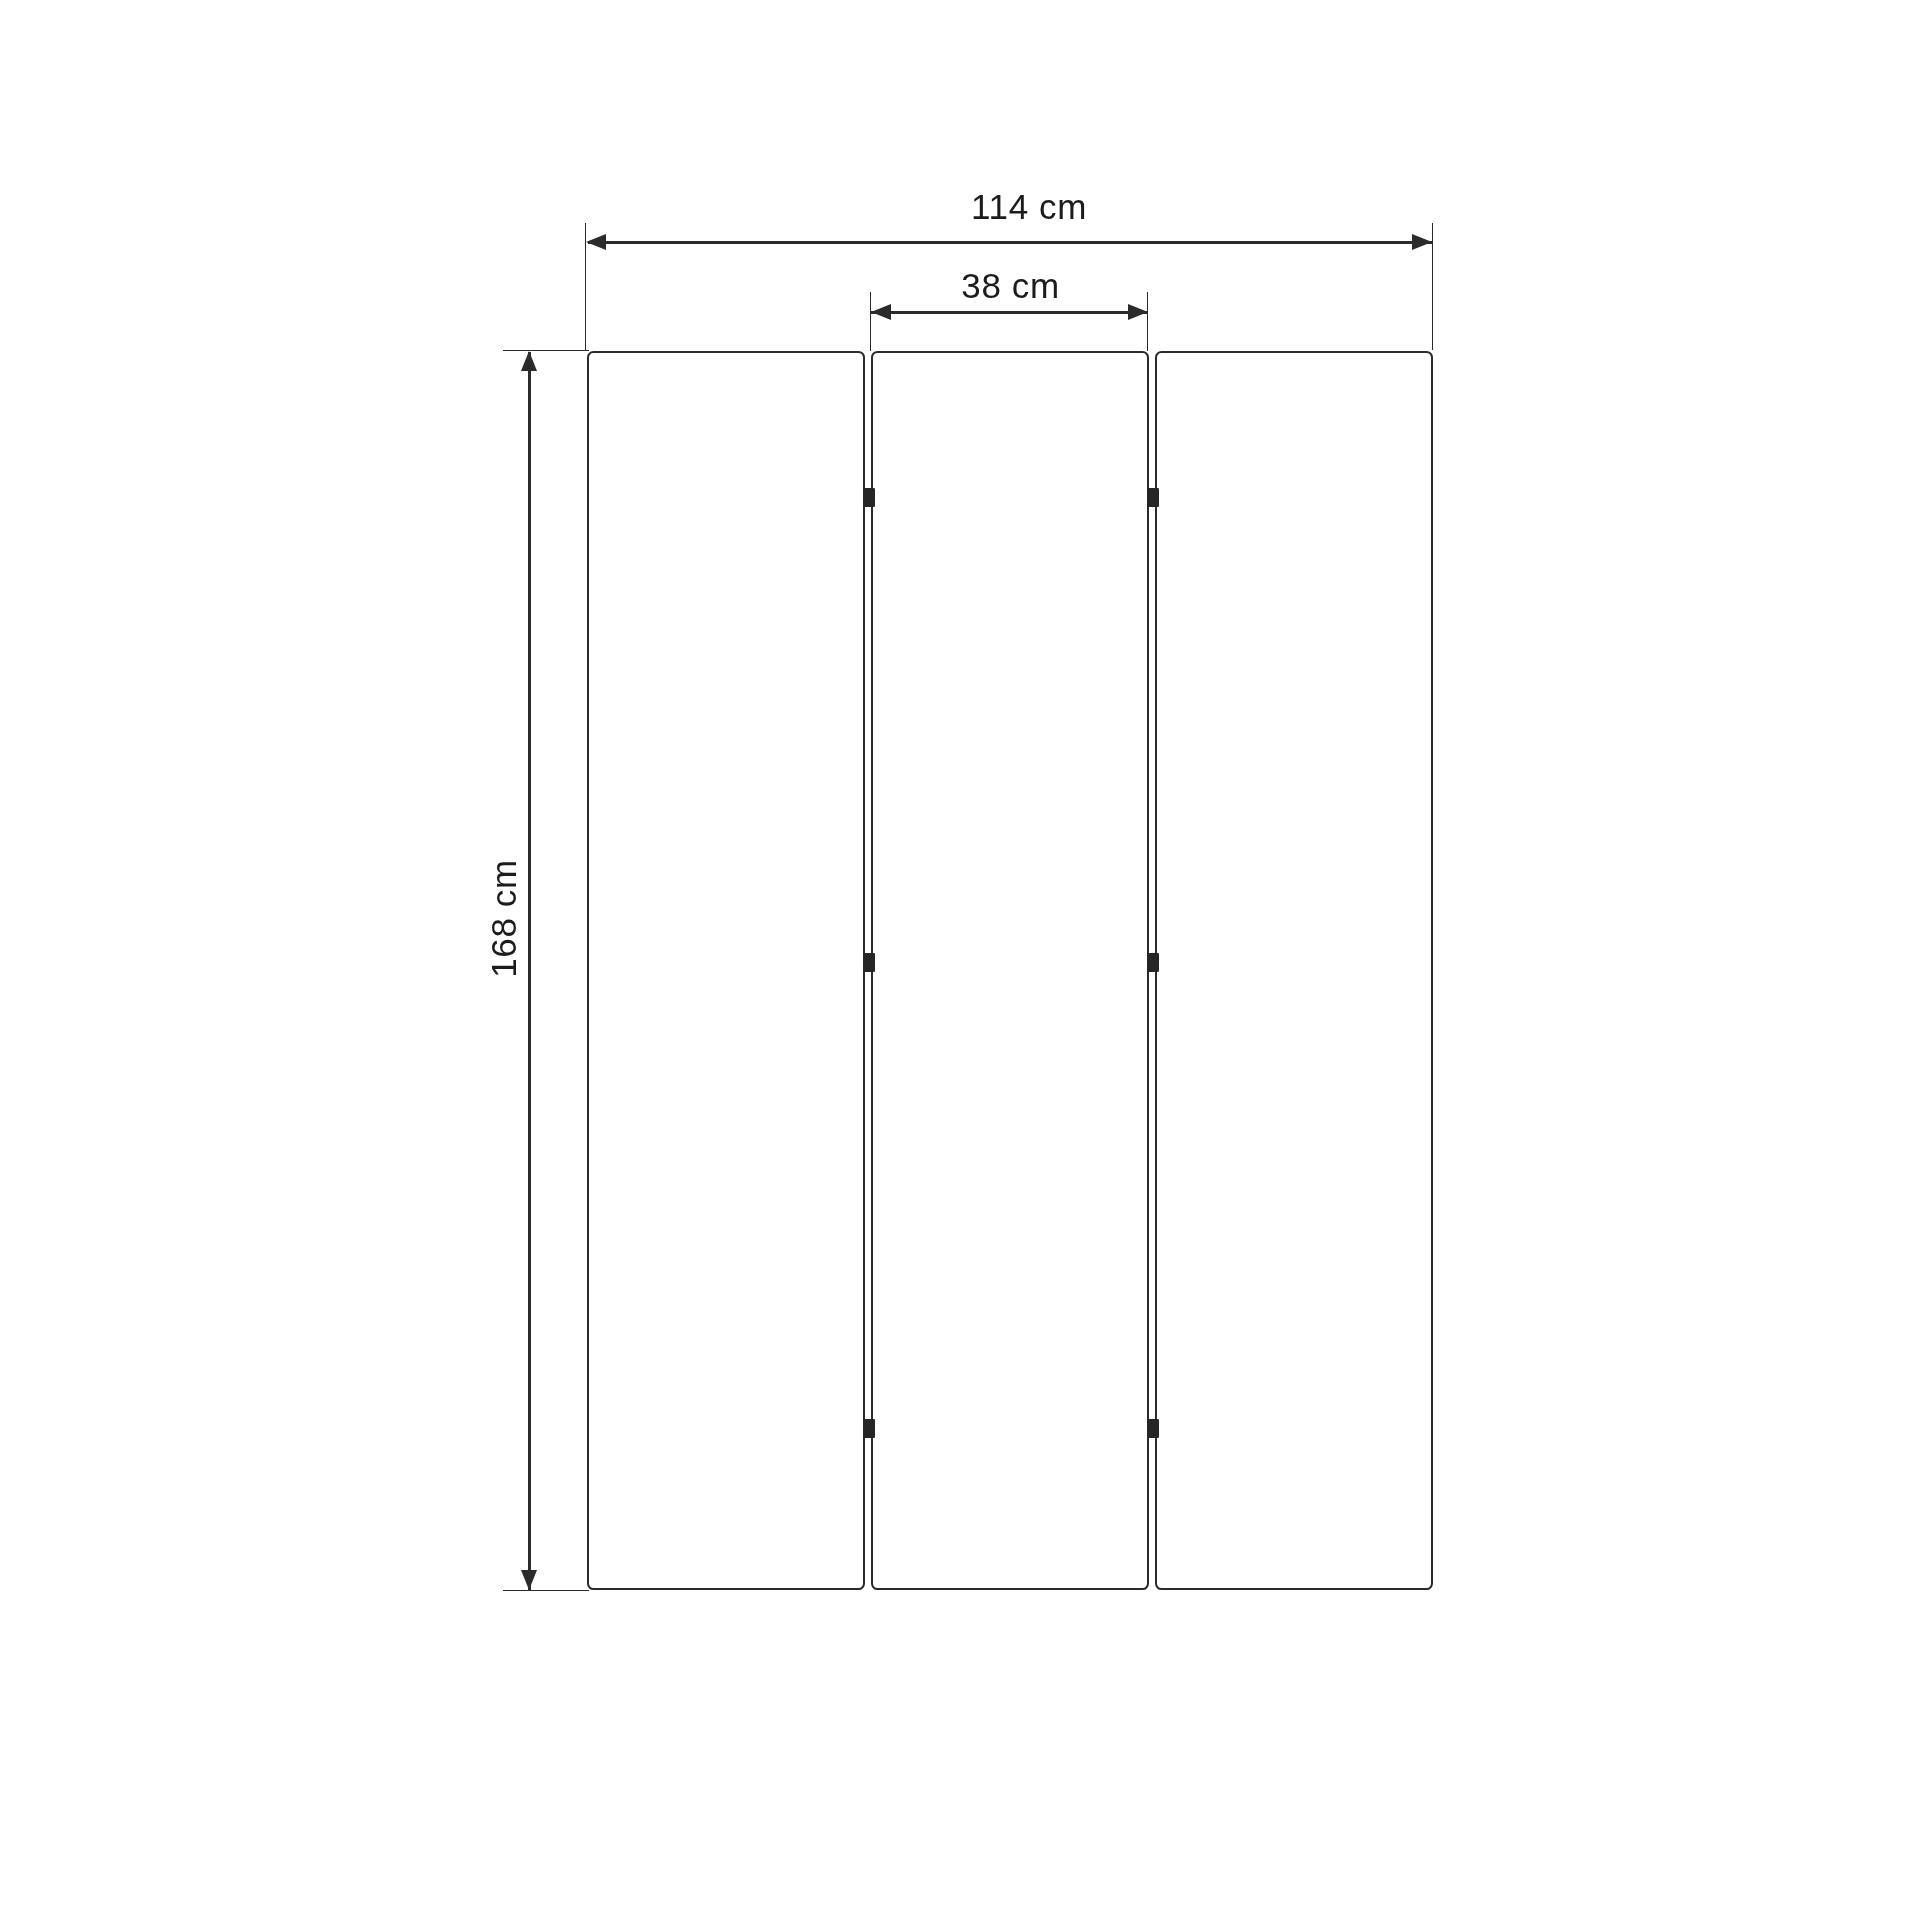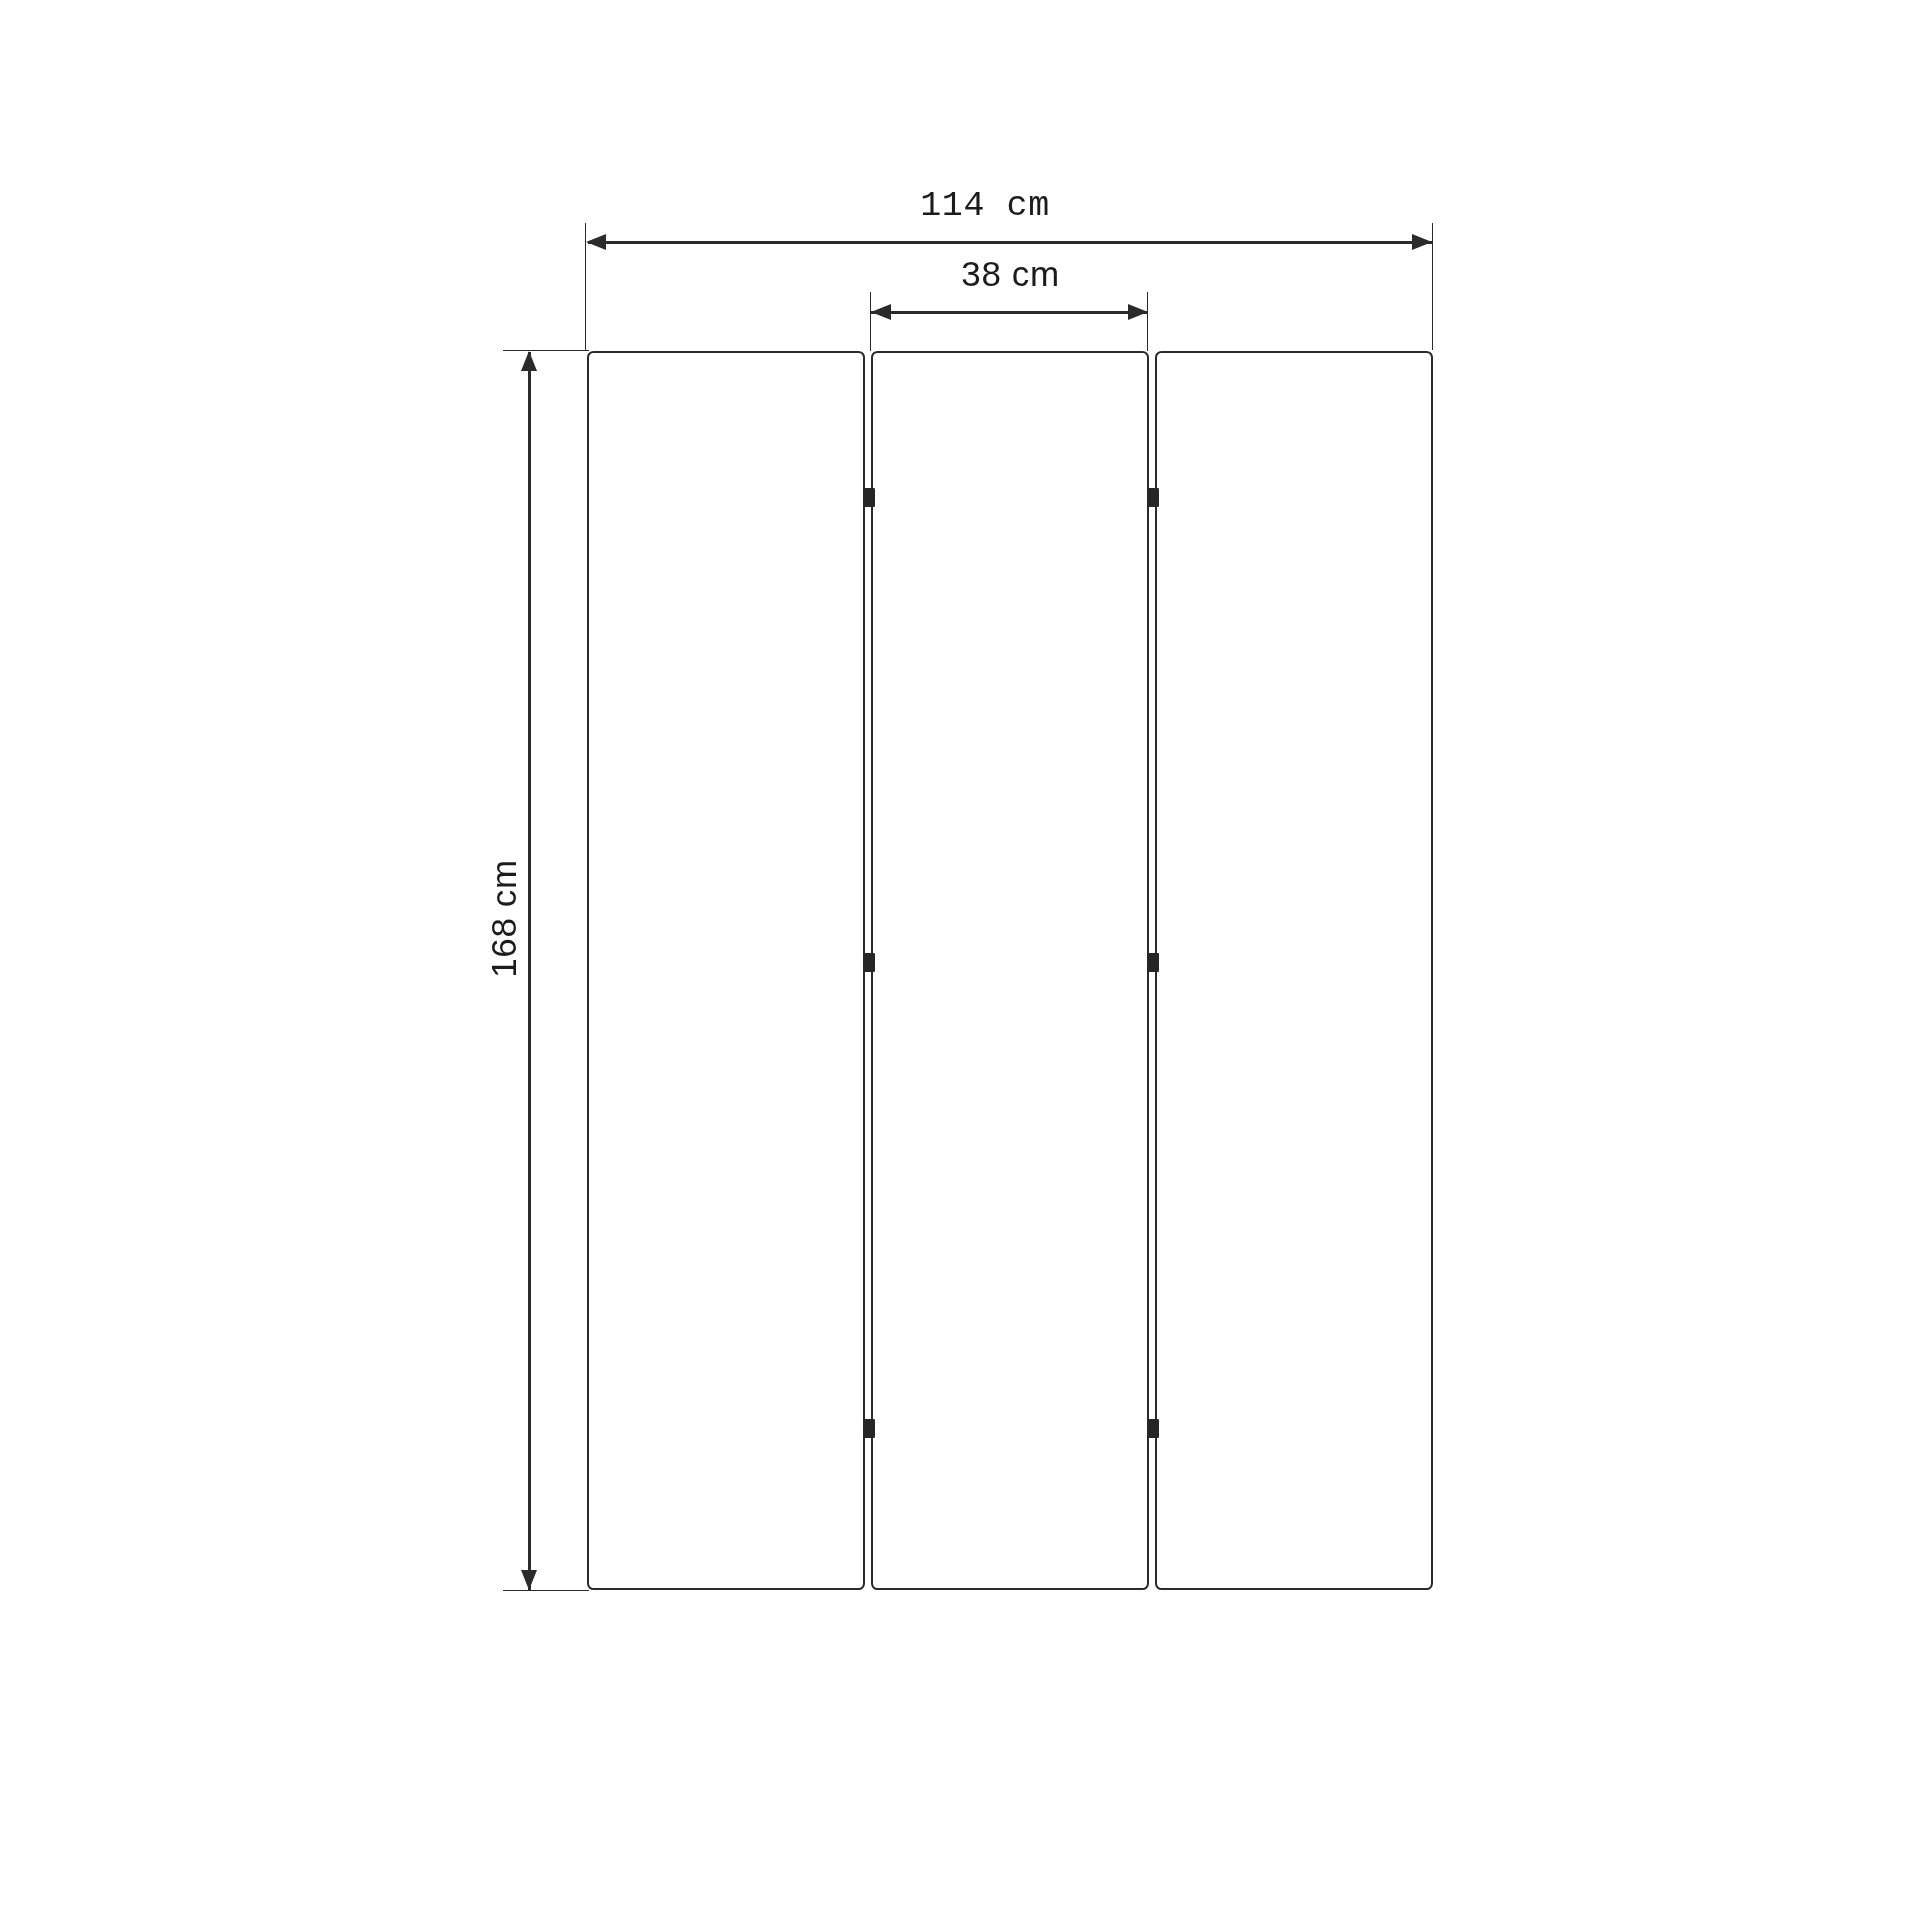--- a/index.html
+++ b/index.html
@@ -27,29 +27,29 @@
   .arrow{position:absolute;width:0;height:0;}
   .arrow.left {border-top:8.3px solid transparent;border-bottom:8.3px solid transparent;border-right:20.5px solid #2b2b2b;}
   .arrow.right{border-top:8.3px solid transparent;border-bottom:8.3px solid transparent;border-left:20.5px solid #2b2b2b;}
   .arrow.up   {border-left:8.3px solid transparent;border-right:8.3px solid transparent;border-bottom:20.5px solid #2b2b2b;}
   .arrow.down {border-left:8.3px solid transparent;border-right:8.3px solid transparent;border-top:20.5px solid #2b2b2b;}
 
   .dim-label{position:absolute;color:#1c1c1c;font-size:35px;line-height:35px;
              letter-spacing:0.6px;text-align:center;white-space:nowrap;}
 
   
-  .lbl-total{left:562px;top:189px;width:846px;font-family:Liberation Mono, monospace;}
+  .lbl-total{left:606px;top:189px;width:846px;}
   .ext-total-left {left:585px;top:223px;width:1.3px;height:127px;}
   .ext-total-right{left:1432px;top:223px;width:1.3px;height:127px;}
   .line-total{left:588px;top:241px;width:844px;height:3.2px;}
   .arr-total-left {left:586px;top:234px;}
   .arr-total-right{left:1412px;top:234px;}
 
   
-  .lbl-panel{left:871px;top:256px;width:279px;}
+  .lbl-panel{left:871px;top:268px;width:279px;}
   .ext-panel-left {left:870px;top:292px;width:1.3px;height:59px;}
   .ext-panel-right{left:1147px;top:292px;width:1.3px;height:59px;}
   .line-panel{left:871px;top:311px;width:277px;height:3.2px;}
   .arr-panel-left {left:871px;top:304px;}
   .arr-panel-right{left:1128px;top:304px;}
 
   
   .lbl-height{left:423px;top:901px;width:161px;height:35px;transform:rotate(-90deg);}
   .ext-height-top   {left:503px;top:350px;width:86px;height:1.3px;}
   .ext-height-bottom{left:503px;top:1590px;width:86px;height:1.3px;}

